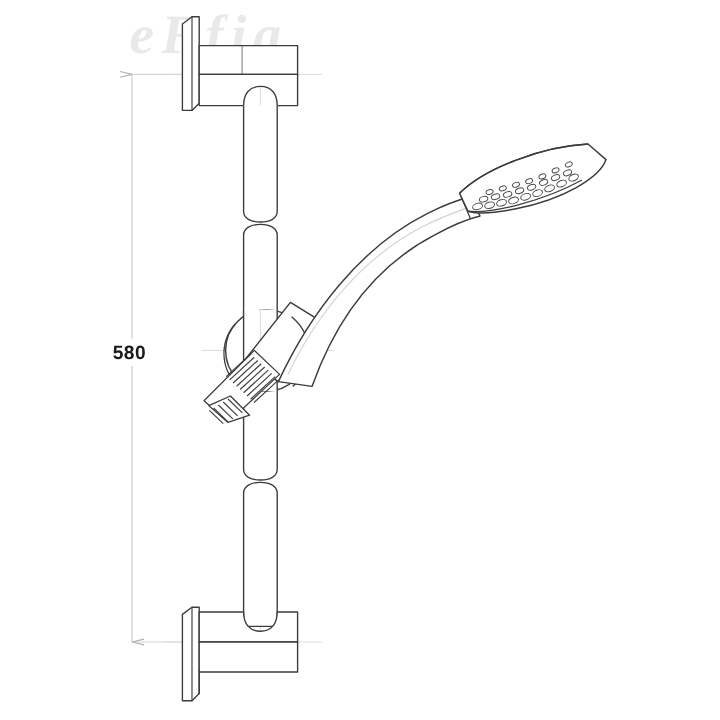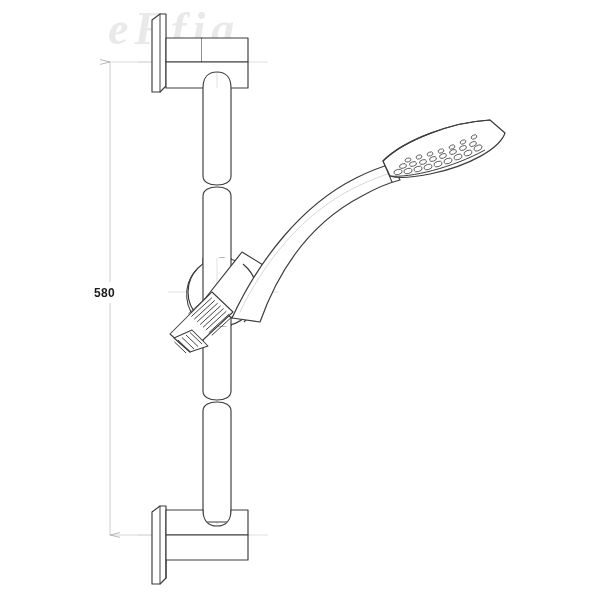--- a/index.html
+++ b/index.html
@@ -22,21 +22,21 @@
   #drawing-svg {
     position: absolute;
     top: 0;
     left: 0;
     width: 600px;
     height: 600px;
   }
   .dim-text {
     position: absolute;
     font-family: "Liberation Sans", sans-serif;
-    font-size: 12px;
+    font-size: 16px;
     font-weight: bold;
     color: #1a1a1a;
     background: #ffffff;
     padding: 1px 4px;
     white-space: nowrap;
     letter-spacing: 0.3px;
   }
   .watermark {
     position: absolute;
     font-family: "Liberation Serif", serif;

